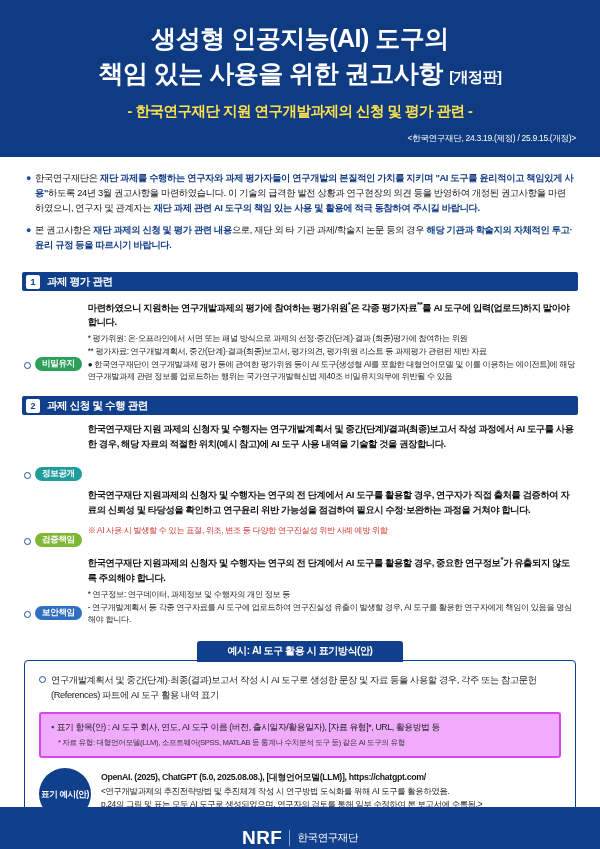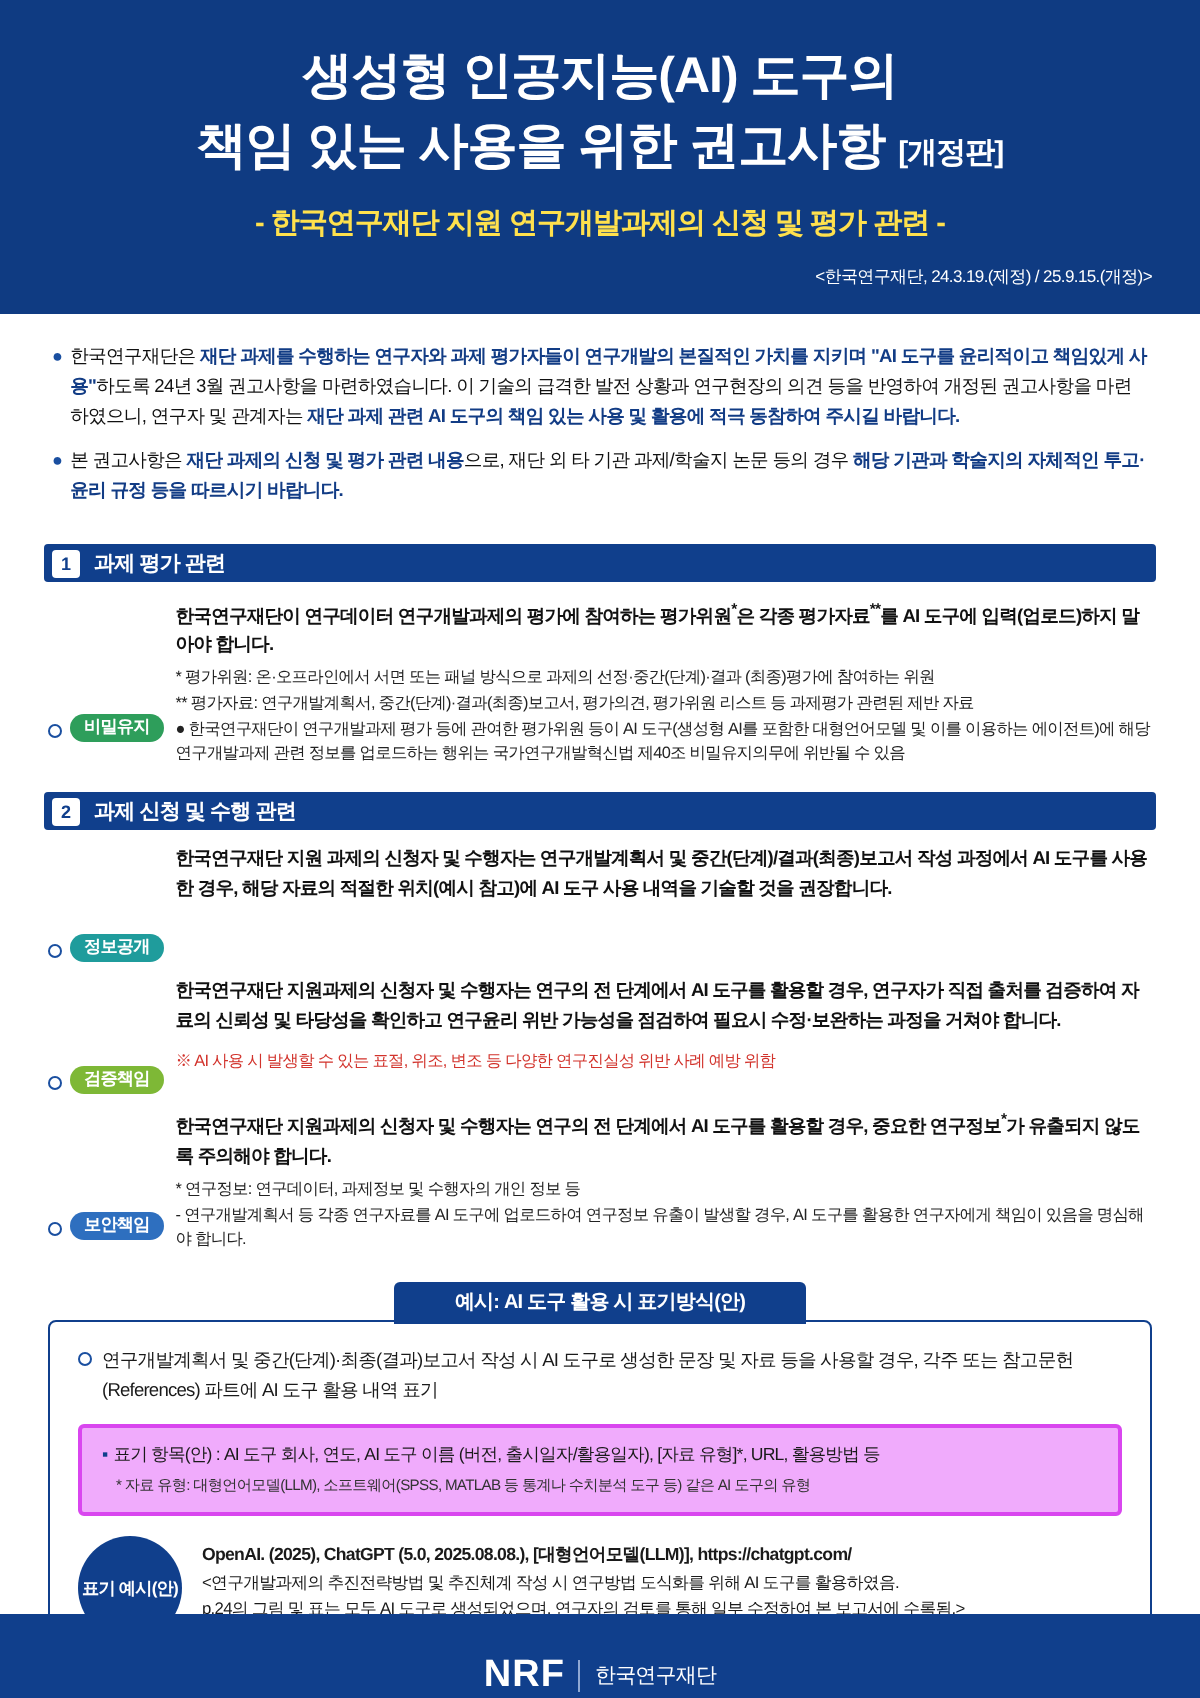--- a/index.html
+++ b/index.html
@@ -323,21 +323,21 @@
     <span class="num">1</span>
     <span class="sec-title">과제 평가 관련</span>
   </div>
 
   <div class="block">
     <div class="marker">
       <div class="circle"></div>
       <span class="tag green">비밀유지</span>
     </div>
     <div class="body">
-      <span class="lead"><span>한국연구재단이 연구데이터 연구개발과제의 평가에 참여하는 평가위원</span><sup>*</sup><span>은 각종 평가자료</span><sup>**</sup><span>를 AI 도구에 입력(업로드)하지 말아야 합니다.</span></span>
+      <span class="lead"><span>마련하였으니 지원하는 연구개발과제의 평가에 참여하는 평가위원</span><sup>*</sup><span>은 각종 평가자료</span><sup>**</sup><span>를 AI 도구에 입력(업로드)하지 말아야 합니다.</span></span>
       <div class="sub">
         <span class="ln">* 평가위원: 온·오프라인에서 서면 또는 패널 방식으로 과제의 선정·중간(단계)·결과 (최종)평가에 참여하는 위원</span>
         <span class="ln">** 평가자료: 연구개발계획서, 중간(단계)·결과(최종)보고서, 평가의견, 평가위원 리스트 등 과제평가 관련된 제반 자료</span>
         <span class="ln">● 한국연구재단이 연구개발과제 평가 등에 관여한 평가위원 등이 AI 도구(생성형 AI를 포함한 대형언어모델 및 이를 이용하는 에이전트)에 해당 연구개발과제 관련 정보를 업로드하는 행위는 국가연구개발혁신법 제40조 비밀유지의무에 위반될 수 있음</span>
       </div>
     </div>
   </div>
 
   <div class="sec-head" style="margin-top:12px;">
     <span class="num">2</span>
@@ -367,21 +367,21 @@
 
   <div class="block">
     <div class="marker">
       <div class="circle"></div>
       <span class="tag blue">보안책임</span>
     </div>
     <div class="body">
       <span class="lead"><span>한국연구재단 지원과제의 신청자 및 수행자는 연구의 전 단계에서 AI 도구를 활용할 경우, 중요한 연구정보</span><sup>*</sup><span>가 유출되지 않도록 주의해야 합니다.</span></span>
       <div class="sub">
         <span class="ln">* 연구정보: 연구데이터, 과제정보 및 수행자의 개인 정보 등</span>
-        <span class="ln">- 연구개발계획서 등 각종 연구자료를 AI 도구에 업로드하여 연구정보 유출이 발생할 경우, AI 도구를 활용한 연구자에게 책임이 있음을 명심해야 합니다.</span>
+        <span class="ln">- 연구개발계획서 등 각종 연구자료를 AI 도구에 업로드하여 연구진실성 유출이 발생할 경우, AI 도구를 활용한 연구자에게 책임이 있음을 명심해야 합니다.</span>
       </div>
     </div>
   </div>
 
   <div class="example-wrap">
     <div class="example-title">예시: AI 도구 활용 시 표기방식(안)</div>
     <div class="example-box">
       <div class="ex-line">
         <span class="ocirc"></span>
         <span><span>연구개발계획서 및 중간(단계)·최종(결과)보고서 작성 시 AI 도구로 생성한 문장 및 자료 등을 사용할 경우, 각주 또는 참고문헌</span><br><span>(References) 파트에 AI 도구 활용 내역 표기</span></span>

